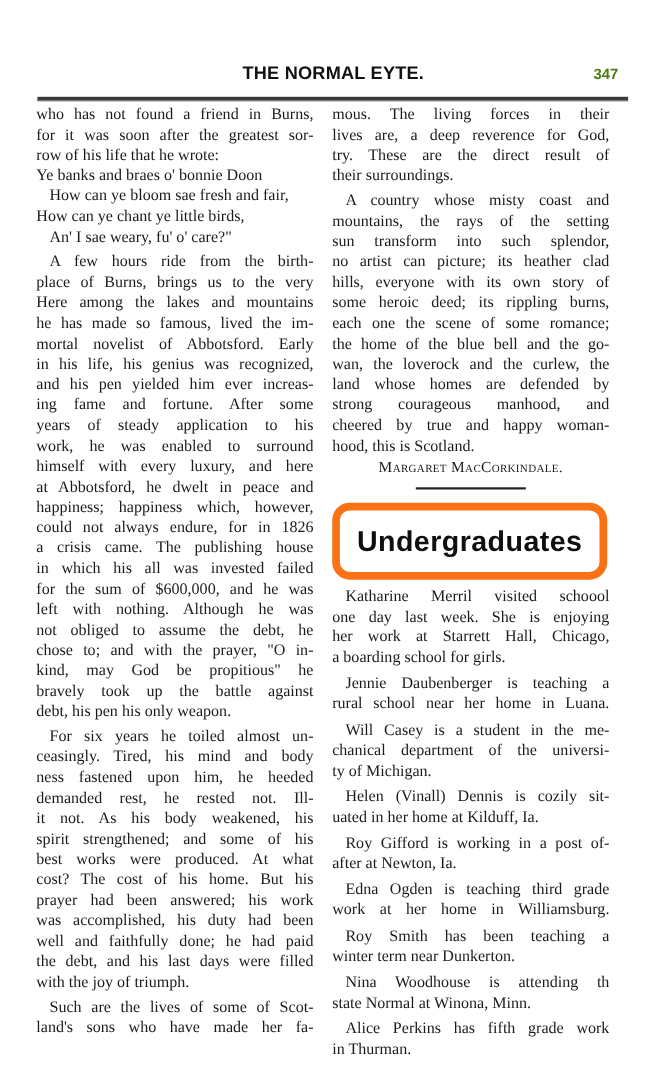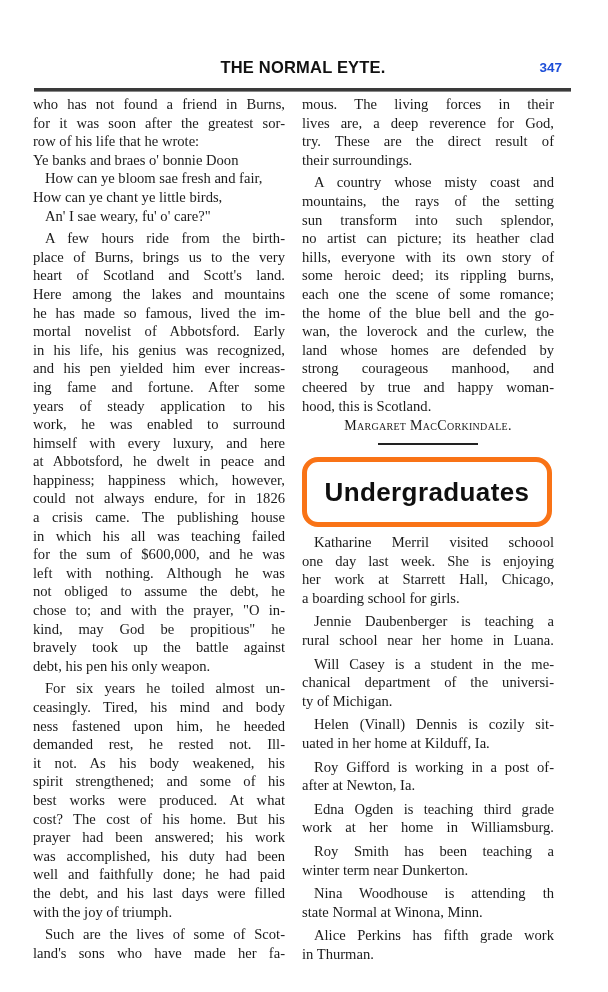--- a/index.html
+++ b/index.html
@@ -34,21 +34,21 @@
       letter-spacing: 0.2px;
       color: #111;
     }
     .page-number {
       position: absolute;
       right: 10px;
       top: 2px;
       font-family: "Liberation Sans", "DejaVu Sans", sans-serif;
       font-weight: bold;
       font-size: 13.5px;
-      color: #1d4ed8;
+      color: #4d7c0f;
     }
     .header-rule {
       position: absolute;
       left: 34px;
       top: 88px;
       width: 537px;
       height: 3px;
       background: #3a3a3a;
       border-bottom: 1px solid #888;
     }
@@ -102,21 +102,21 @@
       width: 100px;
       height: 2px;
       background: #222;
       margin: 6px 0 0 76px;
     }
     .section-box {
       position: relative;
       margin: 12px 0 0 0;
       width: 250px;
       height: 70px;
-      border: 5px solid #f97316;
+      border: 7px solid #f97316;
       border-radius: 16px;
       box-sizing: border-box;
       display: flex;
       align-items: center;
       justify-content: center;
     }
     .section-title {
       font-family: "Liberation Sans", "DejaVu Sans", sans-serif;
       font-weight: bold;
       font-size: 26px;
@@ -143,35 +143,34 @@
     <span class="line">who has not found a friend in Burns,</span>
     <span class="line">for it was soon after the greatest sor-</span>
     <span class="line last">row of his life that he wrote:</span>
     <span class="line poem">Ye banks and braes o' bonnie Doon</span>
     <span class="line poem-indent">How can ye bloom sae fresh and fair,</span>
     <span class="line poem">How can ye chant ye little birds,</span>
     <span class="line poem-indent">An' I sae weary, fu' o' care?"</span>
     <div class="para-gap"></div>
     <span class="line indent">A few hours ride from the birth-</span>
     <span class="line">place of Burns, brings us to the very</span>
-    <span class="line">heart of Scotland and Scott's land.</span>
     <span class="line">Here among the lakes and mountains</span>
     <span class="line">he has made so famous, lived the im-</span>
     <span class="line">mortal novelist of Abbotsford. Early</span>
     <span class="line">in his life, his genius was recognized,</span>
     <span class="line">and his pen yielded him ever increas-</span>
     <span class="line">ing fame and fortune. After some</span>
     <span class="line">years of steady application to his</span>
     <span class="line">work, he was enabled to surround</span>
     <span class="line">himself with every luxury, and here</span>
     <span class="line">at Abbotsford, he dwelt in peace and</span>
     <span class="line">happiness; happiness which, however,</span>
     <span class="line">could not always endure, for in 1826</span>
     <span class="line">a crisis came. The publishing house</span>
-    <span class="line">in which his all was teaching failed</span>
+    <span class="line">in which his all was invested failed</span>
     <span class="line">for the sum of $600,000, and he was</span>
     <span class="line">left with nothing. Although he was</span>
     <span class="line">not obliged to assume the debt, he</span>
     <span class="line">chose to; and with the prayer, "O in-</span>
     <span class="line">kind, may God be propitious" he</span>
     <span class="line">bravely took up the battle against</span>
     <span class="line last">debt, his pen his only weapon.</span>
     <div class="para-gap"></div>
     <span class="line indent">For six years he toiled almost un-</span>
     <span class="line">ceasingly. Tired, his mind and body</span>

